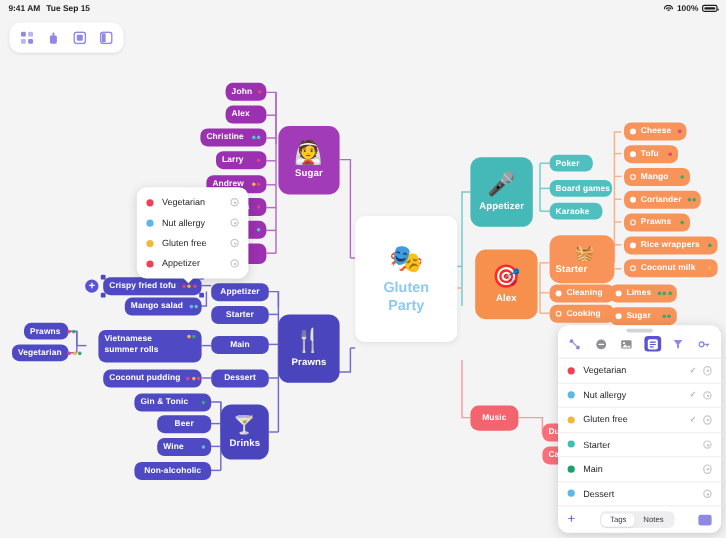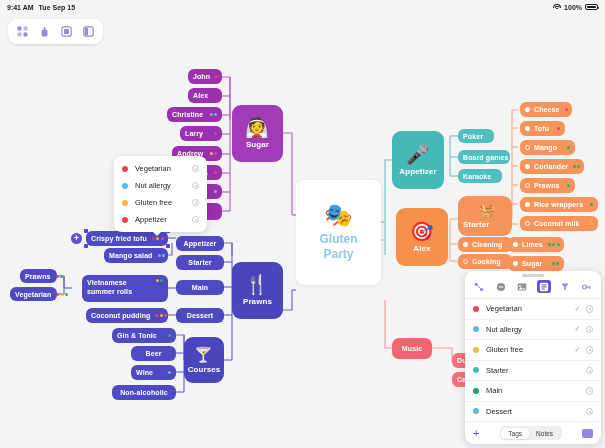--- a/index.html
+++ b/index.html
@@ -378,21 +378,21 @@
       <span>Starter</span>
     </div>
     <div class="node" style="left:176px; top:280px; width:48px; height:15px; background:#4f4ac4; justify-content:center;">
       <span>Main</span>
     </div>
     <div class="node" style="left:176px; top:308px; width:48px; height:15px; background:#4f4ac4; justify-content:center;">
       <span>Dessert</span>
     </div>
     <div class="node big" style="left:184px; top:337px; width:40px; height:46px; background:#4b45bd;">
       <span class="emoji" style="font-size:15px;">🍸</span>
-      <span>Courses</span>
+      <span>Drinks</span>
     </div>
 
     <div class="node" style="left:86px; top:231px; width:82px; height:15px; background:#4f4ac4;">
       <span class="lbl">Crispy fried tofu</span>
       <span class="dots">
           <i class="dot" style="background:#e0457b"></i>
           <i class="dot" style="background:#f2b33d"></i>
           <i class="dot" style="background:#e0457b"></i>
         </span>
     </div>

